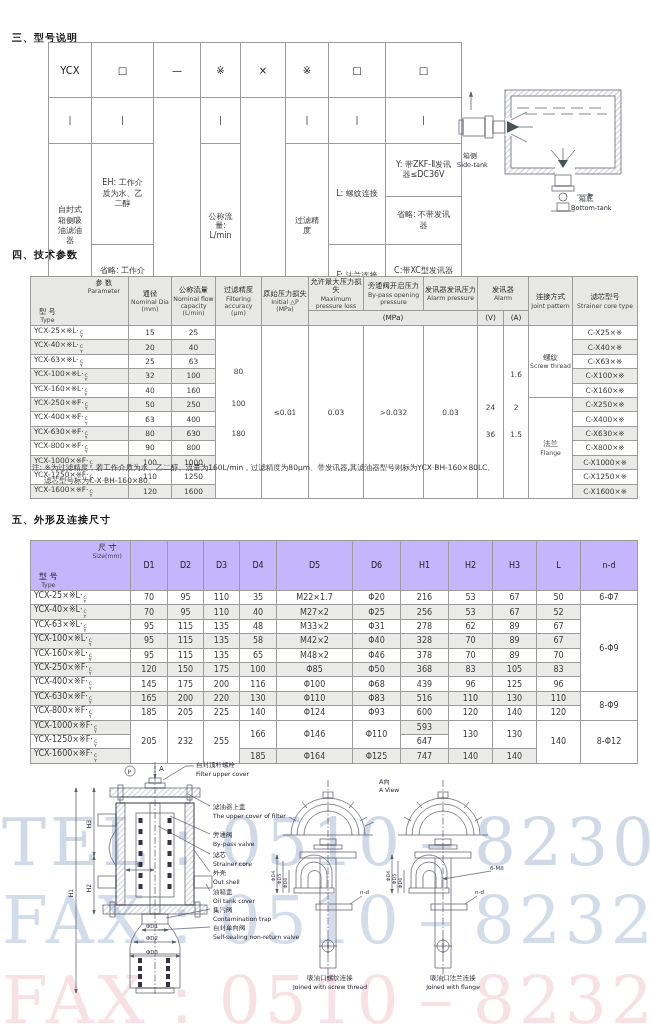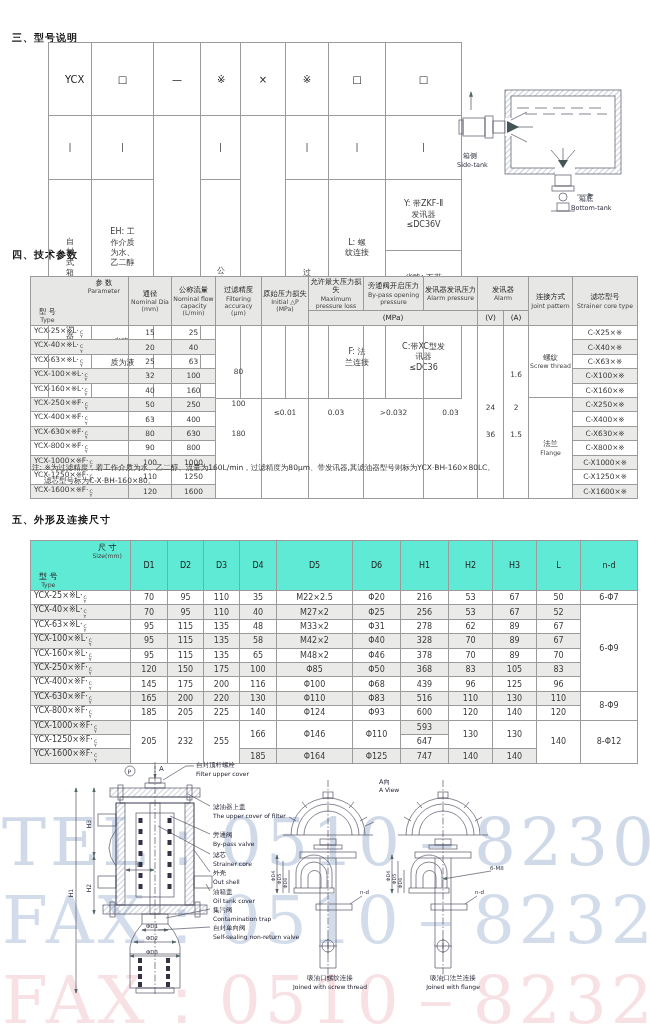--- a/index.html
+++ b/index.html
@@ -12,31 +12,31 @@
         font-weight:normal;color:#3a3a3a;overflow:hidden;}
   .blk{display:block;line-height:1.15;}
   .en2{font-size:6.2px;color:#444;}
   
   #model-table{left:48px;top:42px;width:413px;font-size:8px;}
   #model-table .mr1 td{height:40px;font-size:10px;color:#222;}
   #model-table .mr2 td{height:31px;font-size:9px;}
   #model-table .mr3 td{height:38px;}
   #model-table .mr4 td{height:33px;}
   #model-table .mr5 td{height:49px;}
-  #model-table td{font-size:8px;line-height:1.3;padding:16px;}
+  #model-table td{font-size:8px;line-height:1.3;padding:7px;}
   
   #tech-table{left:30px;top:276px;width:607px;}
   #tech-table th{background:#e7e7e5;font-size:7.3px;line-height:1.1;color:#222;padding:1px 0;}
   #tech-table thead tr:first-child{height:31px;}
   #tech-table thead tr:last-child{height:15px;}
   #tech-table tbody tr{height:11px;}
   #tech-table tbody td{font-size:7.4px;}
   
   #dim-table{left:30px;top:540px;width:607px;}
-  #dim-table th{background:#5eead4;font-size:8px;line-height:1.15;color:#222;}
+  #dim-table th{background:#c4b5fd;font-size:8px;line-height:1.15;color:#222;}
   #dim-table thead tr{height:50px;}
   #dim-table tbody tr{height:13px;}
   #dim-table tbody td{font-size:8px;}
   .tl{text-align:left;padding-left:3px;}
   .s{background:#eaeae8;}
   .rel{position:relative;}
   .av{position:absolute;left:0;right:0;text-align:center;transform:translateY(-50%);}
   .stk{display:inline-flex;flex-direction:column;vertical-align:-1px;margin-left:1px;}
   .stk i{font-style:normal;font-size:4.6px;line-height:4.2px;}
   .corner{position:relative;background:
@@ -438,21 +438,21 @@
     <tbody id="dt-body">
         <tr>
           <td class="tl"><span>YCX-25×※L·</span><span class="stk">
               <i>C</i>
               <i>Y</i>
             </span></td>
           <td>70</td>
           <td>95</td>
           <td>110</td>
           <td>35</td>
-          <td>M22×2.5</td>
+          <td>M22×1.7</td>
           <td>Φ20</td>
           <td>216</td>
           <td>53</td>
           <td>67</td>
           <td>50</td>
           <td>6-Φ7</td>
         </tr>
         <tr>
           <td class="tl s"><span>YCX-40×※L·</span><span class="stk">
               <i>C</i>

